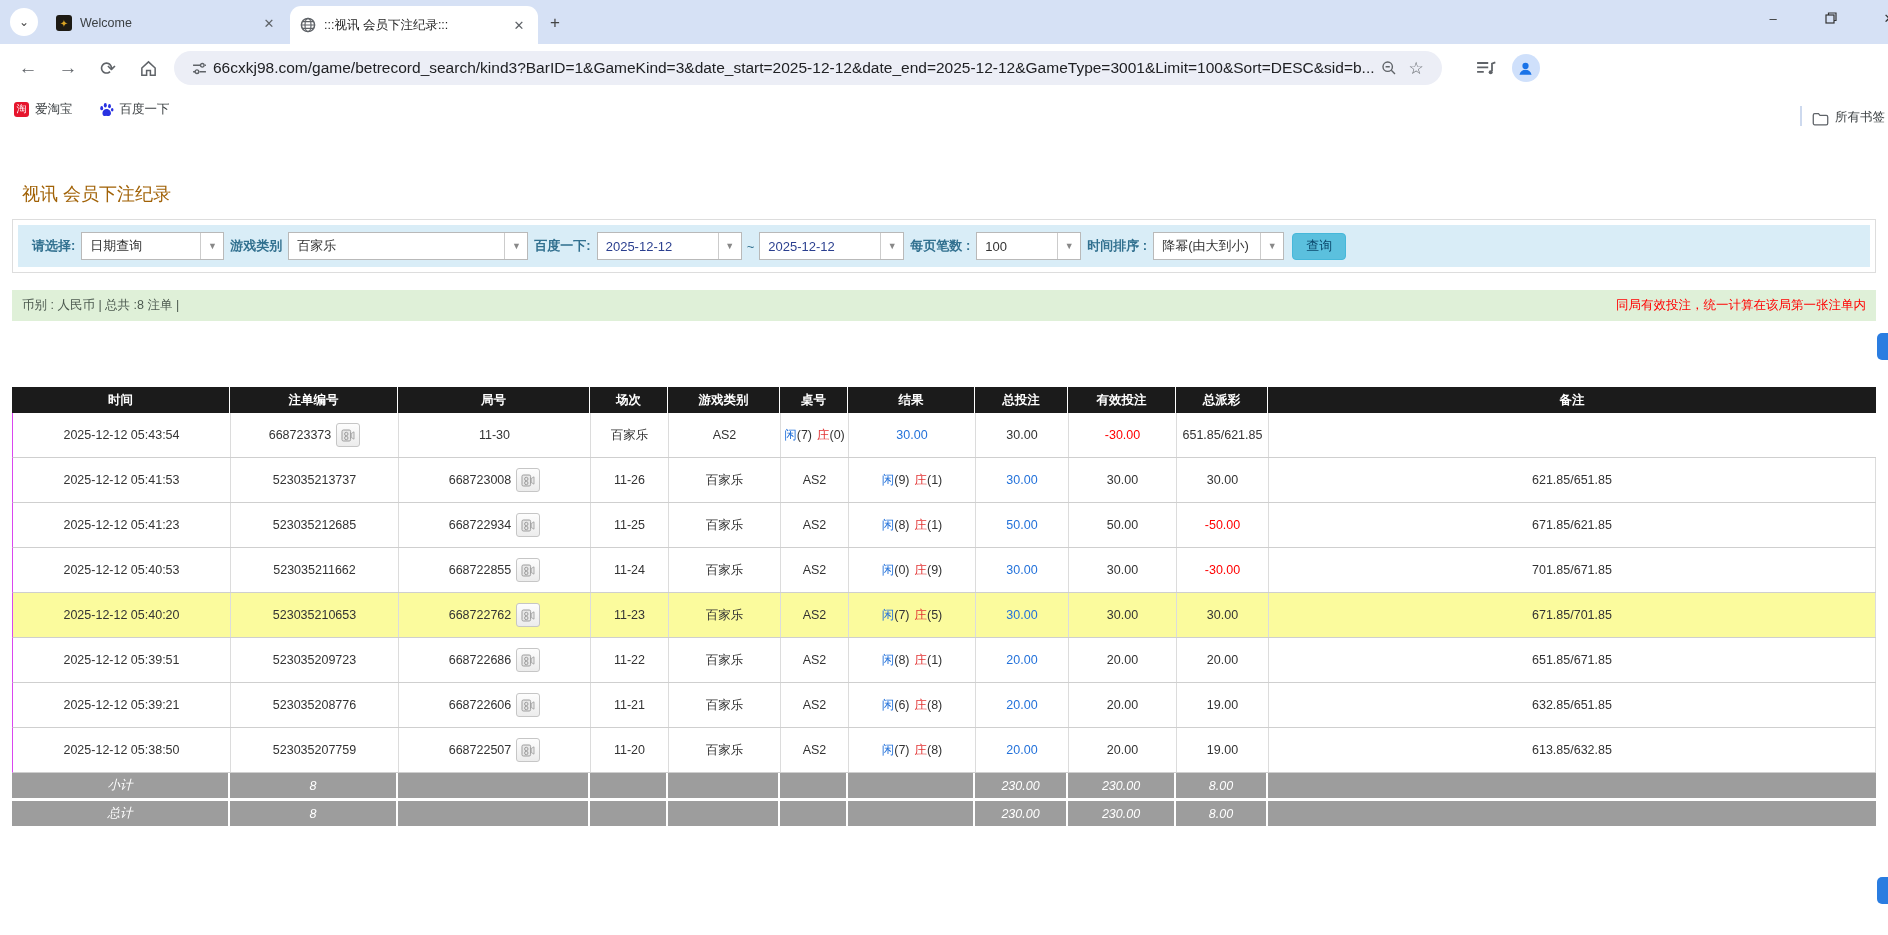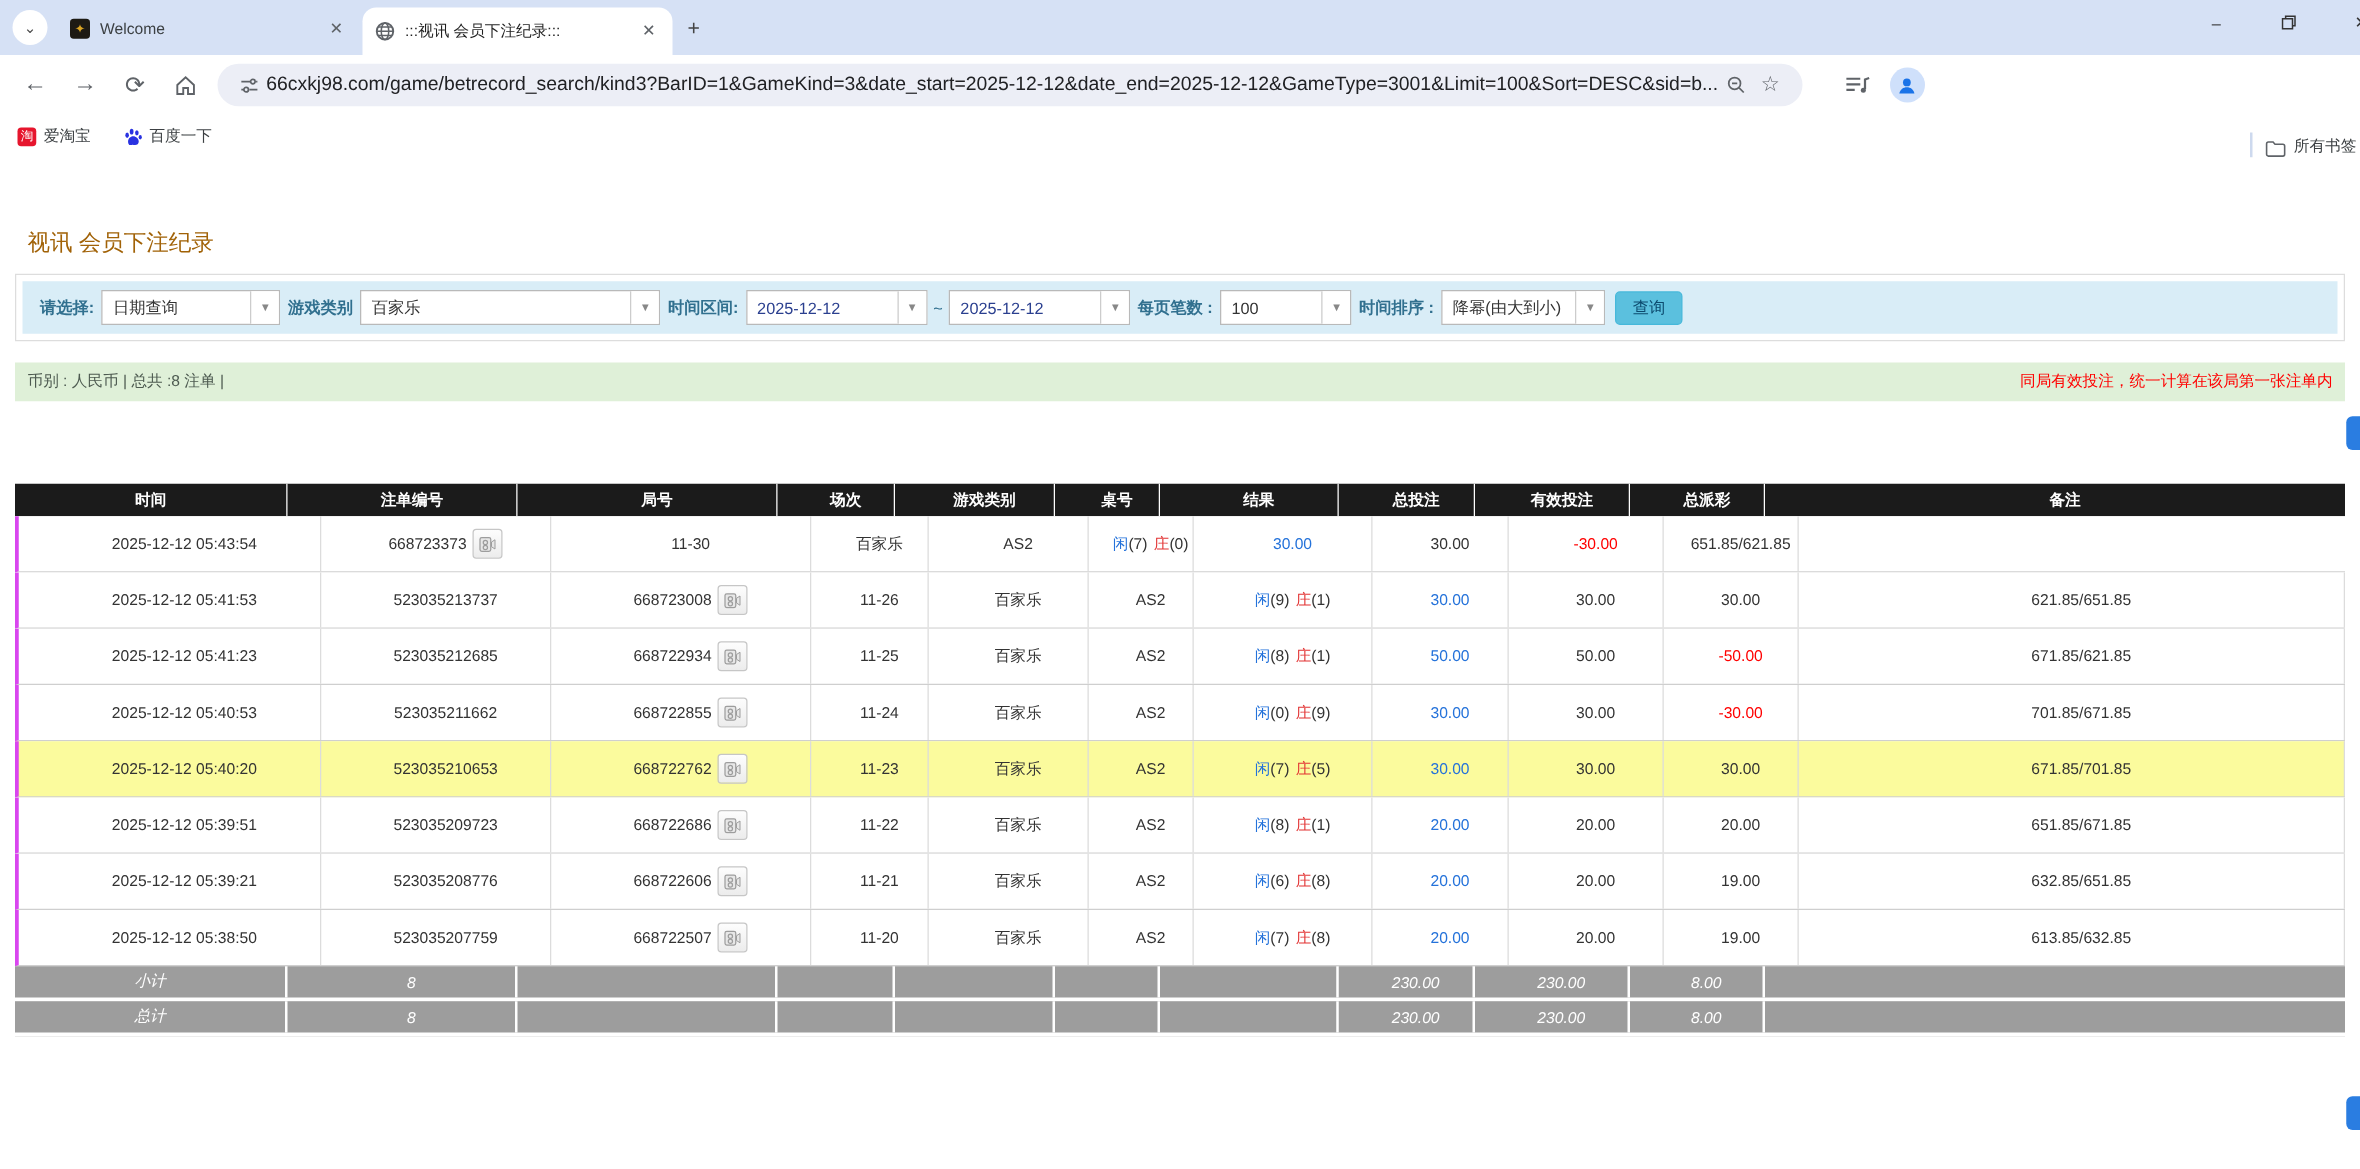--- a/index.html
+++ b/index.html
@@ -60,26 +60,26 @@
     border-radius:4px; font-size:13px; display:flex; align-items:center; }
 
   .summary-bar { margin-top:17px; height:31px; background:#dff0d8; display:flex; align-items:center;
     justify-content:space-between; padding:0 10px; font-size:12.5px; }
   .summary-left { color:#4d5a50; }
   .summary-right { color:#ff0000; white-space:nowrap; }
 
   
   .bet-table { margin-top:66px; width:1864px;
     --cols:218px 168px 192px 78px 112px 68px 127px 93px 108px 92px minmax(0,1fr); }
-  .trow { display:grid; grid-template-columns:var(--cols);gap:16px; }
+  .trow { display:grid; grid-template-columns:var(--cols); }
   .cell { display:flex; align-items:center; justify-content:center; font-size:12.5px; color:#333; text-align:center; }
   .thead { background:#1b1b1b; height:26px; }
   .thead .cell { color:#fff; font-weight:bold; border-right:1px solid #fff; }
   .thead .cell:last-child { border-right:none; }
-  .tbody .trow { height:45px; border-bottom:1px solid #cfcfcf; border-left:3px solid #d946ef; background:#fff;padding-left:24px; }
+  .tbody .trow { height:45px; border-bottom:1px solid #cfcfcf; border-left:1px solid #d946ef; background:#fff; }
   .tbody .trow.hl { background:#fbfb9d; }
   .tbody .cell { border-right:1px solid #dcdcdc; }
   .tbody .cell:last-child { border-right:1px solid #dcdcdc; }
   .num-blue { color:#2472da; }
   .num-red { color:#ff0000; }
   .res-p { color:#2472da; }
   .res-b { color:#e23434; margin-left:5px; }
   .res-n { color:#333; }
   .cam-btn { width:24px; height:24px; margin-left:5px; border:1px solid #c6c6c6; border-radius:3px;
     background:linear-gradient(#fdfdfd,#ececec); display:flex; align-items:center; justify-content:center; }
@@ -210,21 +210,21 @@
       <span class="flabel">请选择:</span>
       <div class="combo" style="width:143px">
         <span class="val">日期查询</span>
         <span class="btn">▼</span>
       </div>
       <span class="flabel">游戏类别</span>
       <div class="combo" style="width:240px">
         <span class="val">百家乐</span>
         <span class="btn">▼</span>
       </div>
-      <span class="flabel">时间区间:</span>
+      <span class="flabel">百度一下:</span>
       <div class="combo" style="width:145px">
         <span class="val date">2025-12-12</span>
         <span class="btn">▼</span>
       </div>
       <span class="tilde">~</span>
       <div class="combo" style="width:145px">
         <span class="val date">2025-12-12</span>
         <span class="btn">▼</span>
       </div>
       <span class="flabel">每页笔数 :</span>

